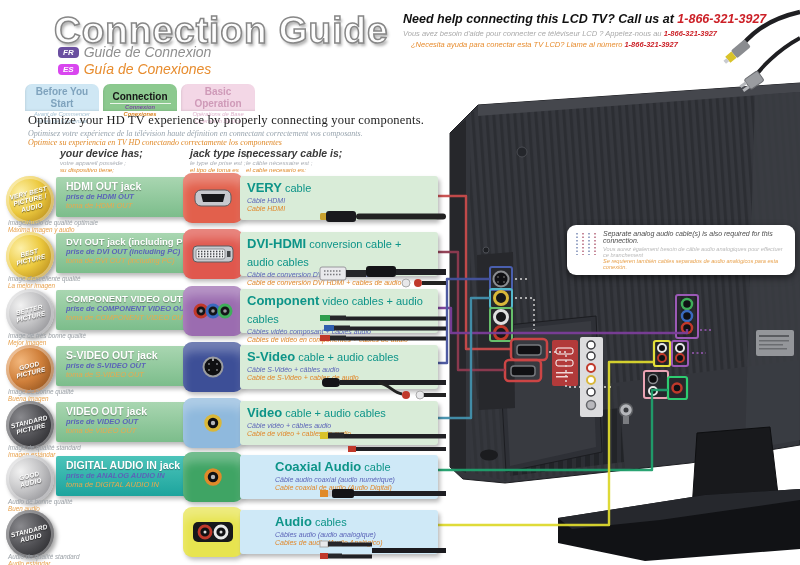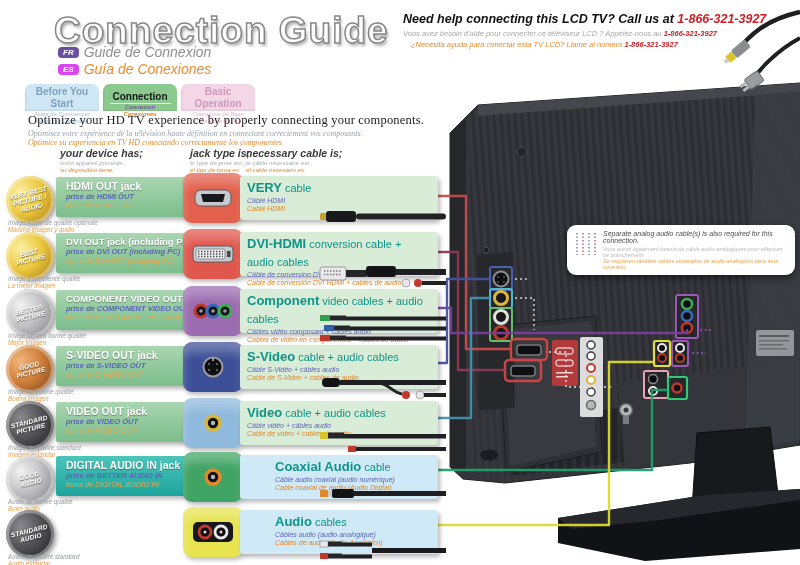--- a/index.html
+++ b/index.html
@@ -473,21 +473,21 @@
     </div>
   </div>
 
   <div class="row audio" style="top:455px">
     <div class="badge silver">
       <span>GOOD</span>
         <span>AUDIO</span>
     </div>
     <div class="name-panel">
       <div class="jack-name">DIGITAL AUDIO IN jack</div>
-      <div class="jack-fr">prise de BETTER AUDIO IN</div>
+      <div class="jack-fr">prise de ANALOG AUDIO IN</div>
       <div class="jack-es">toma de DIGITAL AUDIO IN</div>
     </div>
     <div class="band" style="background: rgb(63, 164, 100);">
       <svg width="48" height="36" viewBox="0 0 48 36">
         <circle cx="24" cy="18" r="7" fill="#101013" stroke="#e08a2a" stroke-width="3.5"></circle>
         <circle cx="24" cy="18" r="2.2" fill="#b5b7bb"></circle>
       </svg>
     </div>
     <div class="cable-panel">
       <div><span class="cable-b">Coaxial Audio</span><span class="cable-s"> cable</span></div>

